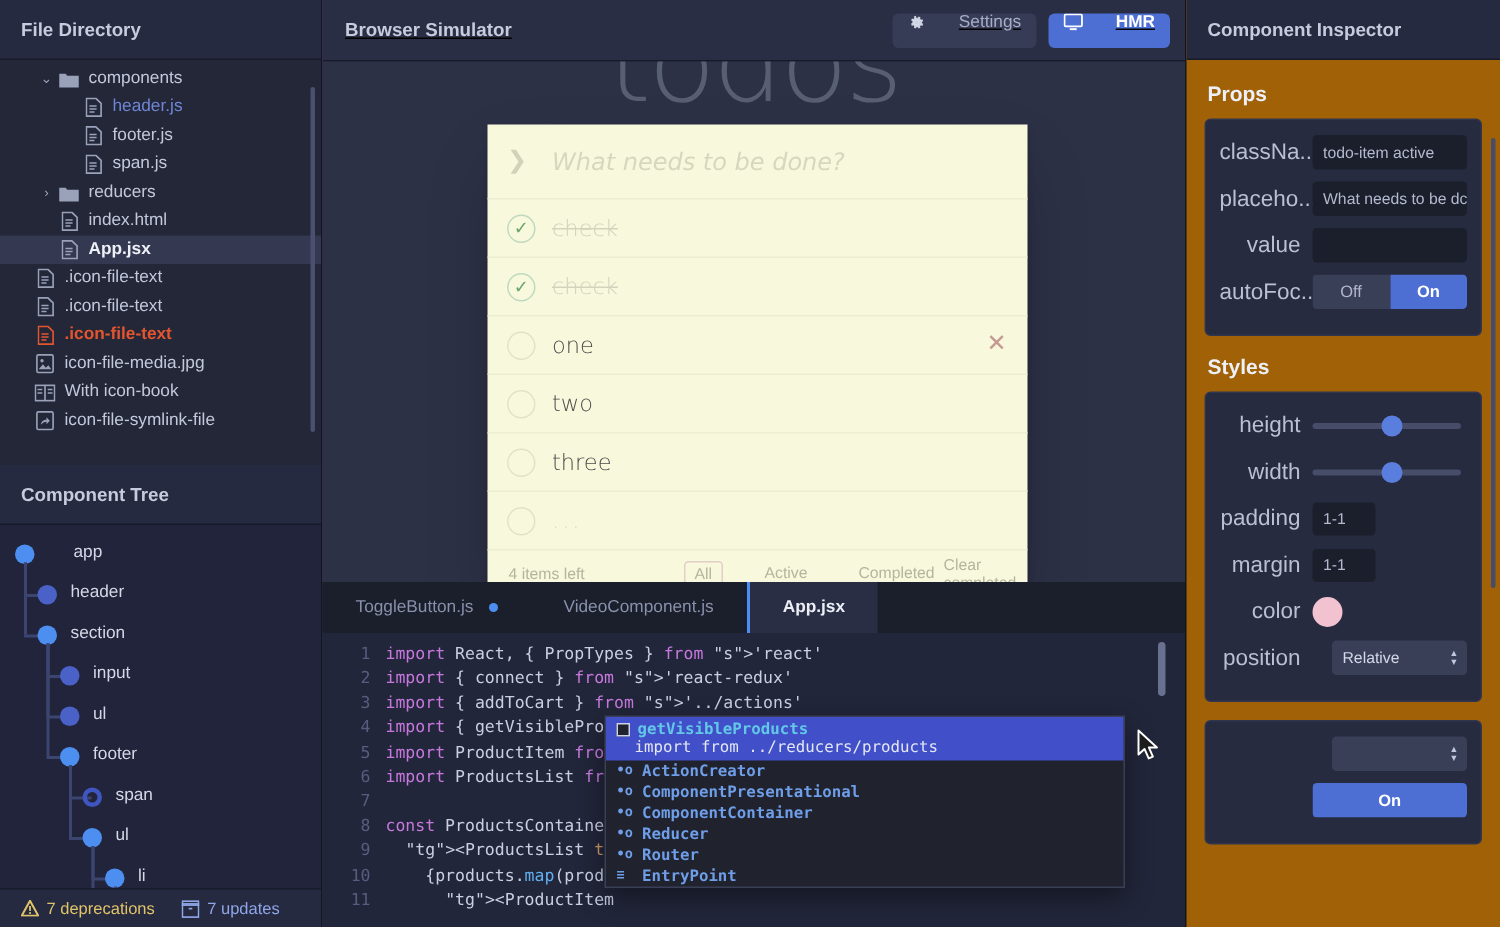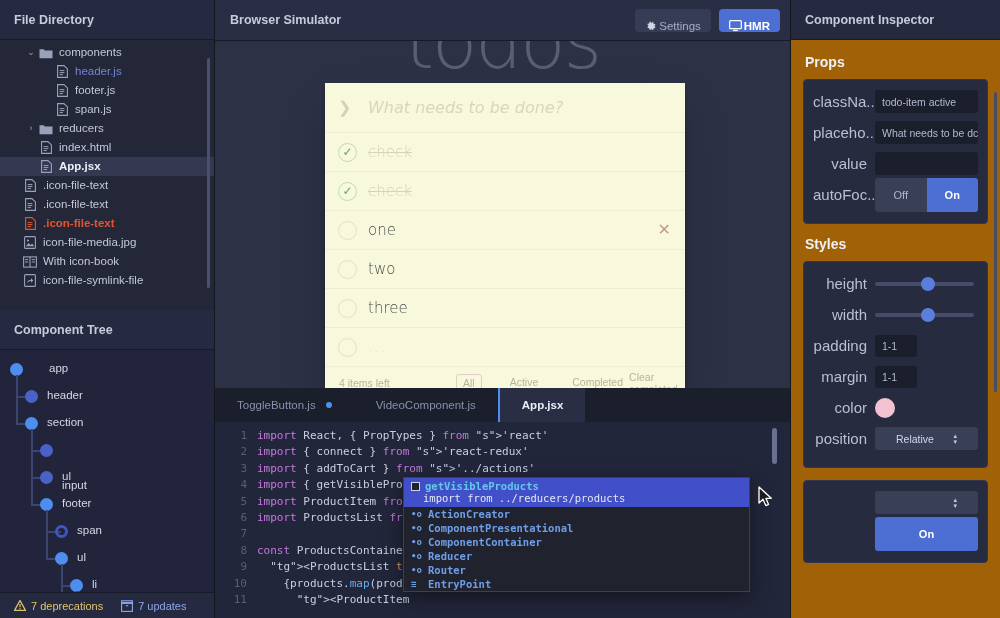--- a/index.html
+++ b/index.html
@@ -96,25 +96,26 @@
     width: 575px; height: 618px;
     display: flex; flex-direction: column;
     background: #1b1e2b;
   }
   .sim-header {
     height: 41px; flex: 0 0 41px;
     background: #2a2e44;
     display: flex; align-items: center;
     padding: 0 10px 0 15px;
     border-bottom: 1px solid #171a28;
+    text-decoration: underline;
   }
   .sim-title { font-size: 12.5px; font-weight: bold; color: #c6cbdd; flex: 1; }
   .btn {
     height: 23px; border-radius: 4px;
-    display: flex; align-items: flex-end; gap: 2px;
+    display: flex; align-items: flex-start; gap: 22px;
     padding: 0 10px; font-size: 11.5px;
     cursor: pointer; user-select: none;
   }
   .btn.settings { background: #373c56; color: #a7adc4; }
   .btn.hmr { background: #4d6fd4; color: #fff; font-weight: bold; margin-left: 8px; }
 
   .sim-viewport {
     flex: 0 0 347px;
     background: #2d3146;
     position: relative;
@@ -266,21 +267,21 @@
   .prop-row { display: flex; align-items: center; height: 25px; margin-bottom: 6px; }
   .prop-label {
     flex: 0 0 62px; text-align: right; padding-right: 8px;
     font-size: 15px; color: #b9bfd4; white-space: nowrap; overflow: hidden;
   }
   .prop-input {
     flex: 1; height: 23px; background: #1b1e2b; border: none; border-radius: 3px;
     display: flex; align-items: center; padding: 0 7px;
     font-size: 10.5px; color: #b3b9cf; overflow: hidden; white-space: nowrap;
   }
-  .toggle { flex: 1; display: flex; height: 34px; border-radius: 3px; overflow: hidden; }
+  .toggle { flex: 1; display: flex; height: 23px; border-radius: 3px; overflow: hidden; }
   .tg-opt {
     flex: 1; display: flex; align-items: center; justify-content: center;
     font-size: 11px; color: #b0b6cc; background: #3a3f58; cursor: pointer;
   }
   .tg-opt.on { background: #4d6fd4; color: #fff; font-weight: bold; }
   .slider-track {
     flex: 1; height: 4px; background: #474c68; border-radius: 2px;
     position: relative; margin-right: 4px;
   }
   .slider-thumb {
@@ -288,22 +289,22 @@
     background: #5a7ede; top: -5px;
   }
   .small-input {
     width: 42px; height: 22px; background: #1b1e2b; border-radius: 3px;
     display: flex; align-items: center; padding-left: 7px;
     font-size: 10.5px; color: #b3b9cf;
   }
   .swatch { width: 20px; height: 20px; border-radius: 50%; background: #f3c2d1; }
   .select {
     flex: 1; height: 23px; background: #3a3f58; border-radius: 3px;
-    display: flex; align-items: center; padding: 0 21px;
-    font-size: 10.5px; color: #d2d7e8; position: relative;
+    display: flex; align-items: center; padding: 0 7px;
+    font-size: 10.5px; color: #d2d7e8; position: relative; margin-left: 13px;
   }
   .spin { margin-left: auto; display: flex; flex-direction: column; line-height: 6px; font-size: 7px; color: #c2c8dc; }
   .insp-scrollbar {
     position: absolute; right: 3px; top: 52px; width: 3px; height: 300px;
     background: #474c68; border-radius: 2px;
   }
 </style>
 </head>
 <body>
 
@@ -492,21 +493,21 @@
           <div class="ct-edge" style="left: 16px; top: 46px; width: 15px; height: 1.5px;"></div>
           <div class="ct-node filled dim" style="left: 25px; top: 40px;"></div>
           <div class="ct-label" style="position: absolute; left: 47px; top: 39px;">header</div>
           <div class="ct-edge" style="left: 16px; top: 25px; width: 1.5px; height: 48px;"></div>
           <div class="ct-edge" style="left: 16px; top: 73px; width: 15px; height: 1.5px;"></div>
           <div class="ct-node filled" style="left: 25px; top: 67px;"></div>
           <div class="ct-label" style="position: absolute; left: 47px; top: 66px;">section</div>
           <div class="ct-edge" style="left: 31px; top: 79px; width: 1.5px; height: 21px;"></div>
           <div class="ct-edge" style="left: 31px; top: 100px; width: 15px; height: 1.5px;"></div>
           <div class="ct-node filled dim" style="left: 40px; top: 94px;"></div>
-          <div class="ct-label" style="position: absolute; left: 62px; top: 93px; margin-top: 36px;">input</div>
+          <div class="ct-label" style="position: absolute; left: 62px; top: 93px;">input</div>
           <div class="ct-edge" style="left: 31px; top: 79px; width: 1.5px; height: 48px;"></div>
           <div class="ct-edge" style="left: 31px; top: 127px; width: 15px; height: 1.5px;"></div>
           <div class="ct-node filled dim" style="left: 40px; top: 121px;"></div>
           <div class="ct-label" style="position: absolute; left: 62px; top: 120px;">ul</div>
           <div class="ct-edge" style="left: 31px; top: 79px; width: 1.5px; height: 75px;"></div>
           <div class="ct-edge" style="left: 31px; top: 154px; width: 15px; height: 1.5px;"></div>
           <div class="ct-node filled" style="left: 40px; top: 148px;"></div>
           <div class="ct-label" style="position: absolute; left: 62px; top: 147px;">footer</div>
           <div class="ct-edge" style="left: 46px; top: 160px; width: 1.5px; height: 21px;"></div>
           <div class="ct-edge" style="left: 46px; top: 181px; width: 15px; height: 1.5px;"></div>

